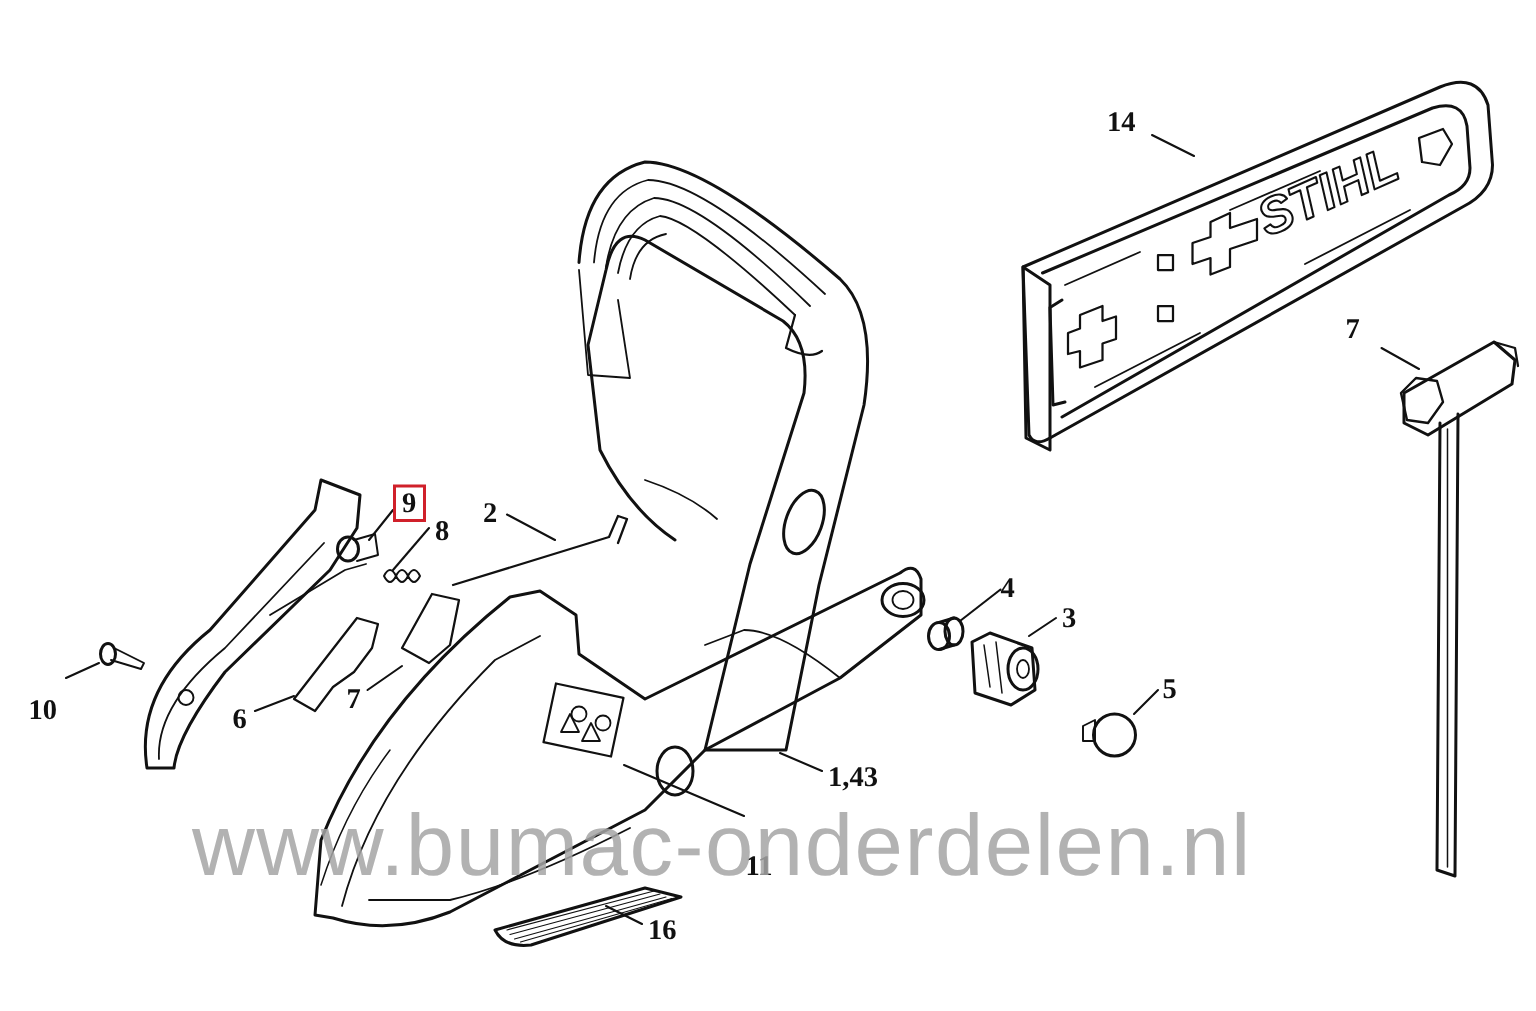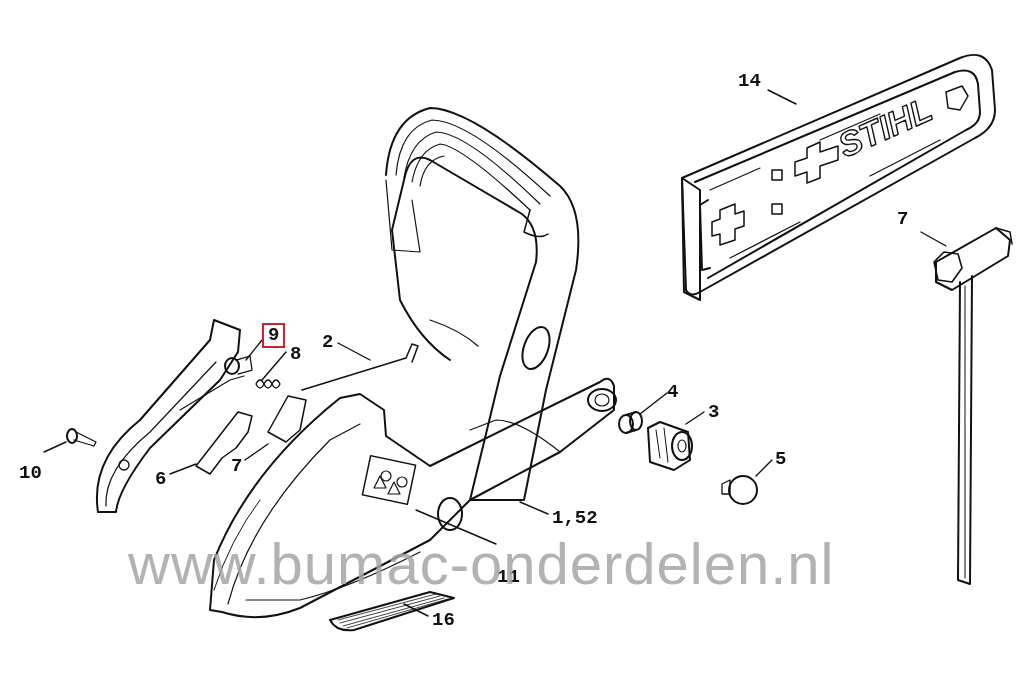--- a/index.html
+++ b/index.html
@@ -1,18 +1,18 @@
 <!DOCTYPE html>
 <html><head>
 <meta charset="utf-8">
 <style>
   html,body{margin:0;padding:0;background:#ffffff;}
   body{width:1024px;height:674px;position:relative;overflow:hidden;font-family:"Liberation Sans",sans-serif;}
   #diagram{position:absolute;left:0;top:0;width:1024px;height:674px;}
-  .callout{position:absolute;font-family:Liberation Mono, monospace;font-weight:bold;font-size:19px;color:#111;line-height:1;}
+  .callout{position:absolute;font-family:Liberation Serif, serif;font-weight:bold;font-size:19px;color:#111;line-height:1;}
   .callout.boxed{border:2px solid #d0202a;padding:1px 4px;}
   #watermark{position:absolute;left:108px;top:530px;font-family:"Liberation Sans",sans-serif;font-size:58px;color:#a5a5a5;opacity:0.85;letter-spacing:1px;white-space:nowrap;margin-left:20px;}
 </style>
 </head>
 <body>
 
 <svg id="diagram" viewBox="0 0 1024 674" xmlns="http://www.w3.org/2000/svg" fill="none" stroke="#111" stroke-width="2" stroke-linejoin="round" stroke-linecap="round">
 
   <g>
     <path d="M682 178 L960 58 Q985 48 992 70 L995 110 Q995 128 975 138 L700 292 Q690 298 686 290 Z"></path>
@@ -137,21 +137,21 @@
     <line x1="338" y1="343" x2="370" y2="360"></line>
     <line x1="667" y1="393" x2="640" y2="414"></line>
     <line x1="704" y1="412" x2="686" y2="424"></line>
     <line x1="772" y1="460" x2="756" y2="476"></line>
     <line x1="548" y1="514" x2="520" y2="502"></line>
     <line x1="496" y1="544" x2="416" y2="510"></line>
     <line x1="428" y1="616" x2="404" y2="604"></line>
   </g>
 </svg>
 
-<div class="callout" style="left:552px;top:509px;">1,52</div>
+<div class="callout" style="left:552px;top:509px;">1,43</div>
 <div class="callout" style="left:322px;top:333px;">2</div>
 <div class="callout" style="left:708px;top:403px;">3</div>
 <div class="callout" style="left:667px;top:383px;">4</div>
 <div class="callout" style="left:775px;top:450px;">5</div>
 <div class="callout" style="left:155px;top:470px;">6</div>
 <div class="callout" style="left:231px;top:457px;">7</div>
 <div class="callout" style="left:290px;top:345px;">8</div>
 <div class="callout boxed" style="left:262px;top:323px;">9</div>
 <div class="callout" style="left:19px;top:446px;margin-top:18px;">10</div>
 <div class="callout" style="left:497px;top:568px;">11</div>

